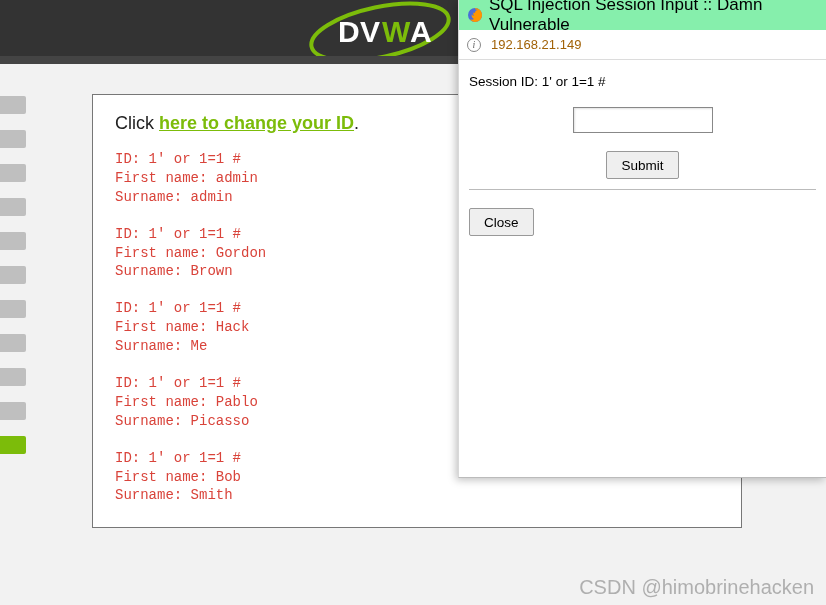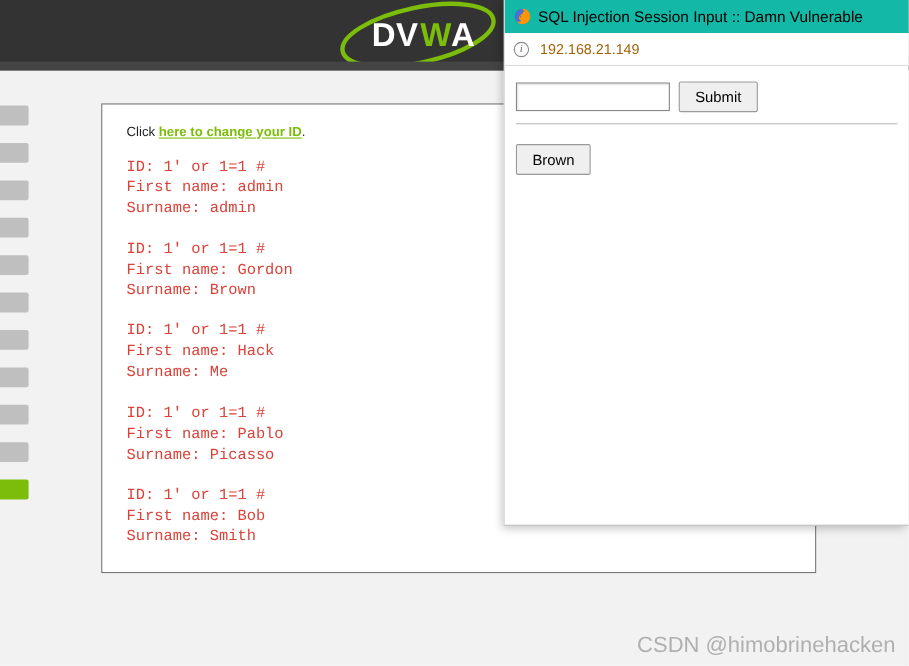--- a/index.html
+++ b/index.html
@@ -16,38 +16,38 @@
   
   
   .sidebar { position: absolute; left: 0; top: 2px; width: 26px; }
   .sidebar-item { height: 18px; background: #bfbfbf; margin-bottom: 16px; border-bottom-right-radius: 2px; border-top-right-radius: 2px; }
   .sidebar-item.active { background: #7cbc0a; }
   
   
   .content { margin-left: 92px; width: 650px; }
   h1.page-title { font-size: 26px; font-weight: bold; color: #111; margin-bottom: 18px; letter-spacing: -0.5px; }
   .panel { background: #fff; border: 1px solid #777; padding: 18px 22px 22px 22px; width: 650px; }
-  .click-line { font-size: 12px; color: #222; margin-bottom: 16px; }
+  .click-line { font-size: 18px; color: #222; margin-bottom: 16px; }
   .click-line a { color: #7cbc0a; font-weight: bold; text-decoration: underline; }
   .records { font-family: "Courier New", monospace; font-size: 14px; color: #d9433a; line-height: 1.35; }
   .record { margin-bottom: 18px; }
   .record:last-child { margin-bottom: 0; }
   h2.more-info { font-size: 22px; font-weight: bold; color: #111; margin-top: 20px; }
   
   
   .popup { position: absolute; left: 458px; top: 0; width: 368px; height: 478px; background: #fff; border-left: 1px solid #d8d8d8; border-bottom: 1px solid #bbb; box-shadow: -2px 2px 8px rgba(0,0,0,0.25); z-index: 10; }
-  .popup-titlebar { height: 30px; display: flex; align-items: center; padding: 0 8px; background: #14b8a6; font-size: 14px; }
+  .popup-titlebar { height: 30px; display: flex; align-items: center; padding: 0 8px; background: #86efac; font-size: 17px; }
   .ff-icon { width: 16px; height: 16px; margin-right: 6px; flex-shrink: 0; }
   .popup-addrrow { height: 30px; display: flex; align-items: center; padding: 0 8px; background: #fff; border-bottom: 1px solid #dcdcdc; font-size: 13px; color: #555; }
   .info-icon { width: 14px; height: 14px; border: 1px solid #888; border-radius: 50%; display: flex; align-items: center; justify-content: center; font-size: 10px; margin-right: 10px; color: #666; font-style: italic; font-family: serif; flex-shrink:0; }
   .addr-host { color: #a16207; }
   .addr-path { color: #8a8a8a; }
   .popup-body { padding: 14px 10px; font-size: 13.5px; }
   .sess-line { margin-bottom: 18px; }
-  .input-row { display: flex; align-items: center; gap: 8px; margin-bottom: 10px; }
+  .input-row { display: flex; align-items: center; gap: 18px; margin-bottom: 10px; flex-direction: column; }
   .input-row input[type=text] { width: 140px; height: 26px; border: 1px solid #888; padding: 2px 4px; font-size: 13px; box-shadow: inset 1px 1px 2px rgba(0,0,0,0.12); }
   button.ui-btn { height: 28px; padding: 0 14px; background: #efefef; border: 1px solid #999; border-radius: 2px; font-size: 13.5px; cursor: pointer; }
   .hr { border: none; border-top: 1px solid #bbb; margin: 4px 0 18px 0; }
   
   
   .watermark { position: absolute; right: 12px; bottom: 6px; color: rgba(120,120,120,0.55); font-size: 20px; z-index: 20; pointer-events: none; font-family: Arial, sans-serif; }
 </style>
 </head>
 <body>
 
@@ -104,22 +104,27 @@
       <circle cx="8" cy="8" r="7" fill="#4a6dd8"></circle>
       <path d="M8 1 C12 1 15 4 15 8 C15 12 12 15 8 15 C6 15 4 14 3 12 C4 13 6 13 7 12 C5 11 4 9 5 7 C5 8 6 9 7 9 C6 8 6 6 7 5 C7 6 8 6 8 6 C8 4 9 3 11 3 C9 3 8 2 8 1 Z" fill="#ff9500"></path>
     </svg>
     <span>SQL Injection Session Input :: Damn Vulnerable</span>
   </div>
   <div class="popup-addrrow">
     <span class="info-icon">i</span>
     <span class="addr-host">192.168.21.149</span>
   </div>
   <div class="popup-body">
+    <div class="sess-line">
+      <span>Session ID:</span>
+      <span> </span>
+      <span>1' or 1=1 #</span>
+    </div>
     <div class="input-row">
       <input type="text" value="" style="">
       <button class="ui-btn">Submit</button>
     </div>
     <hr class="hr">
-    <button class="ui-btn">Brown</button>
+    <button class="ui-btn">Close</button>
   </div>
 </div>
 
 <div class="watermark">CSDN @himobrinehacken</div>
 
 </body></html>

